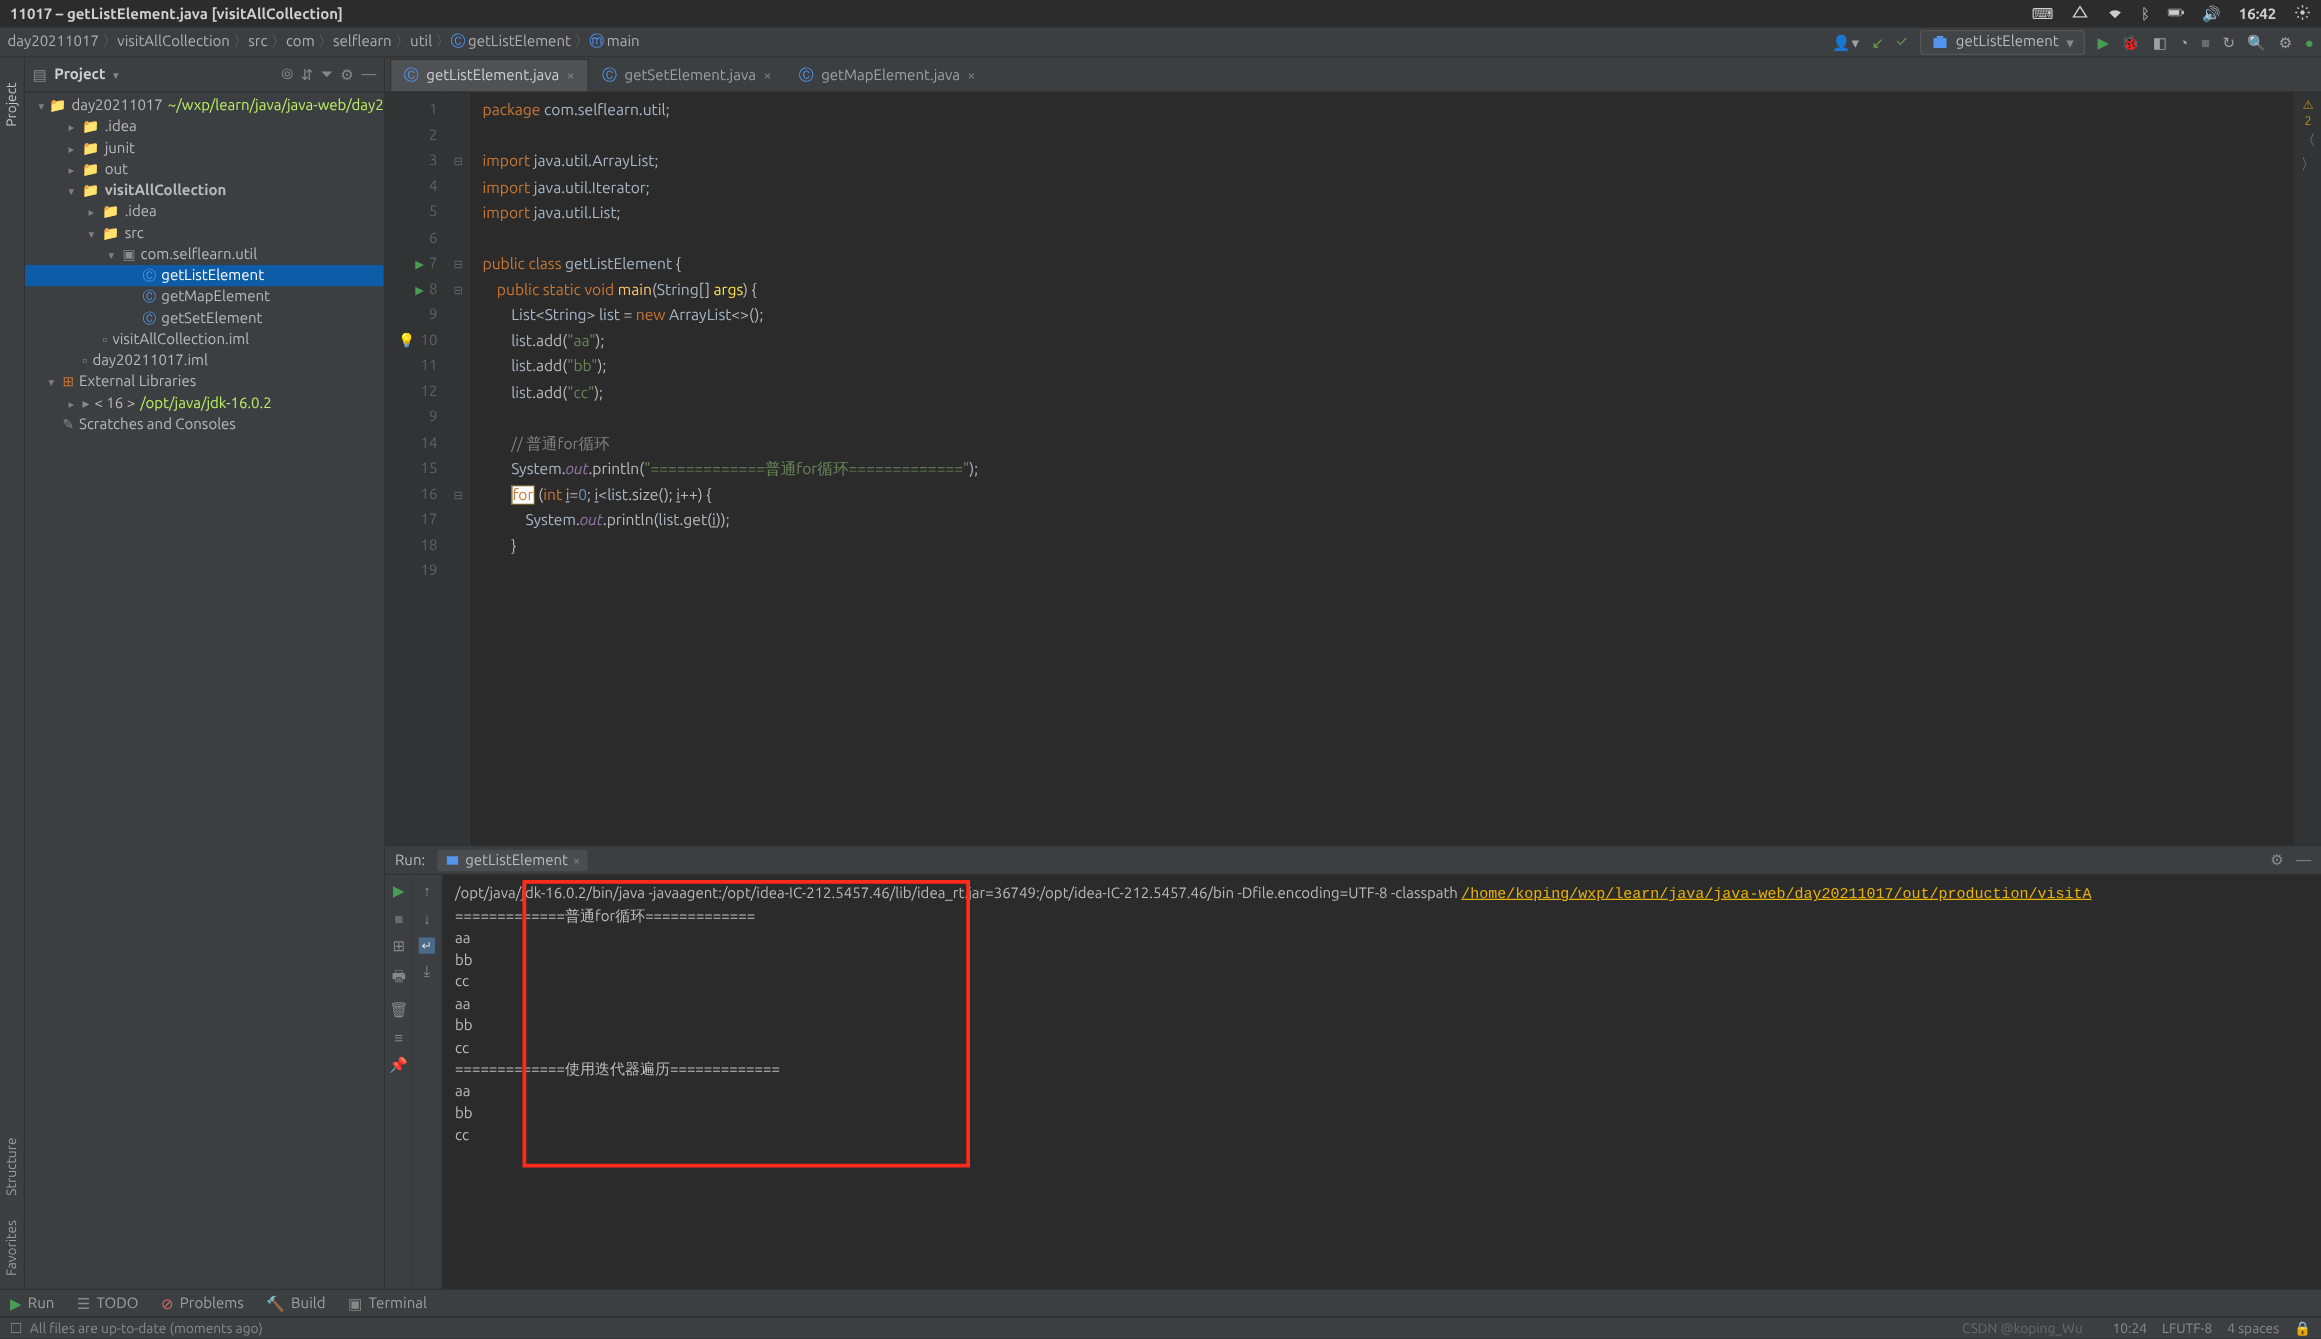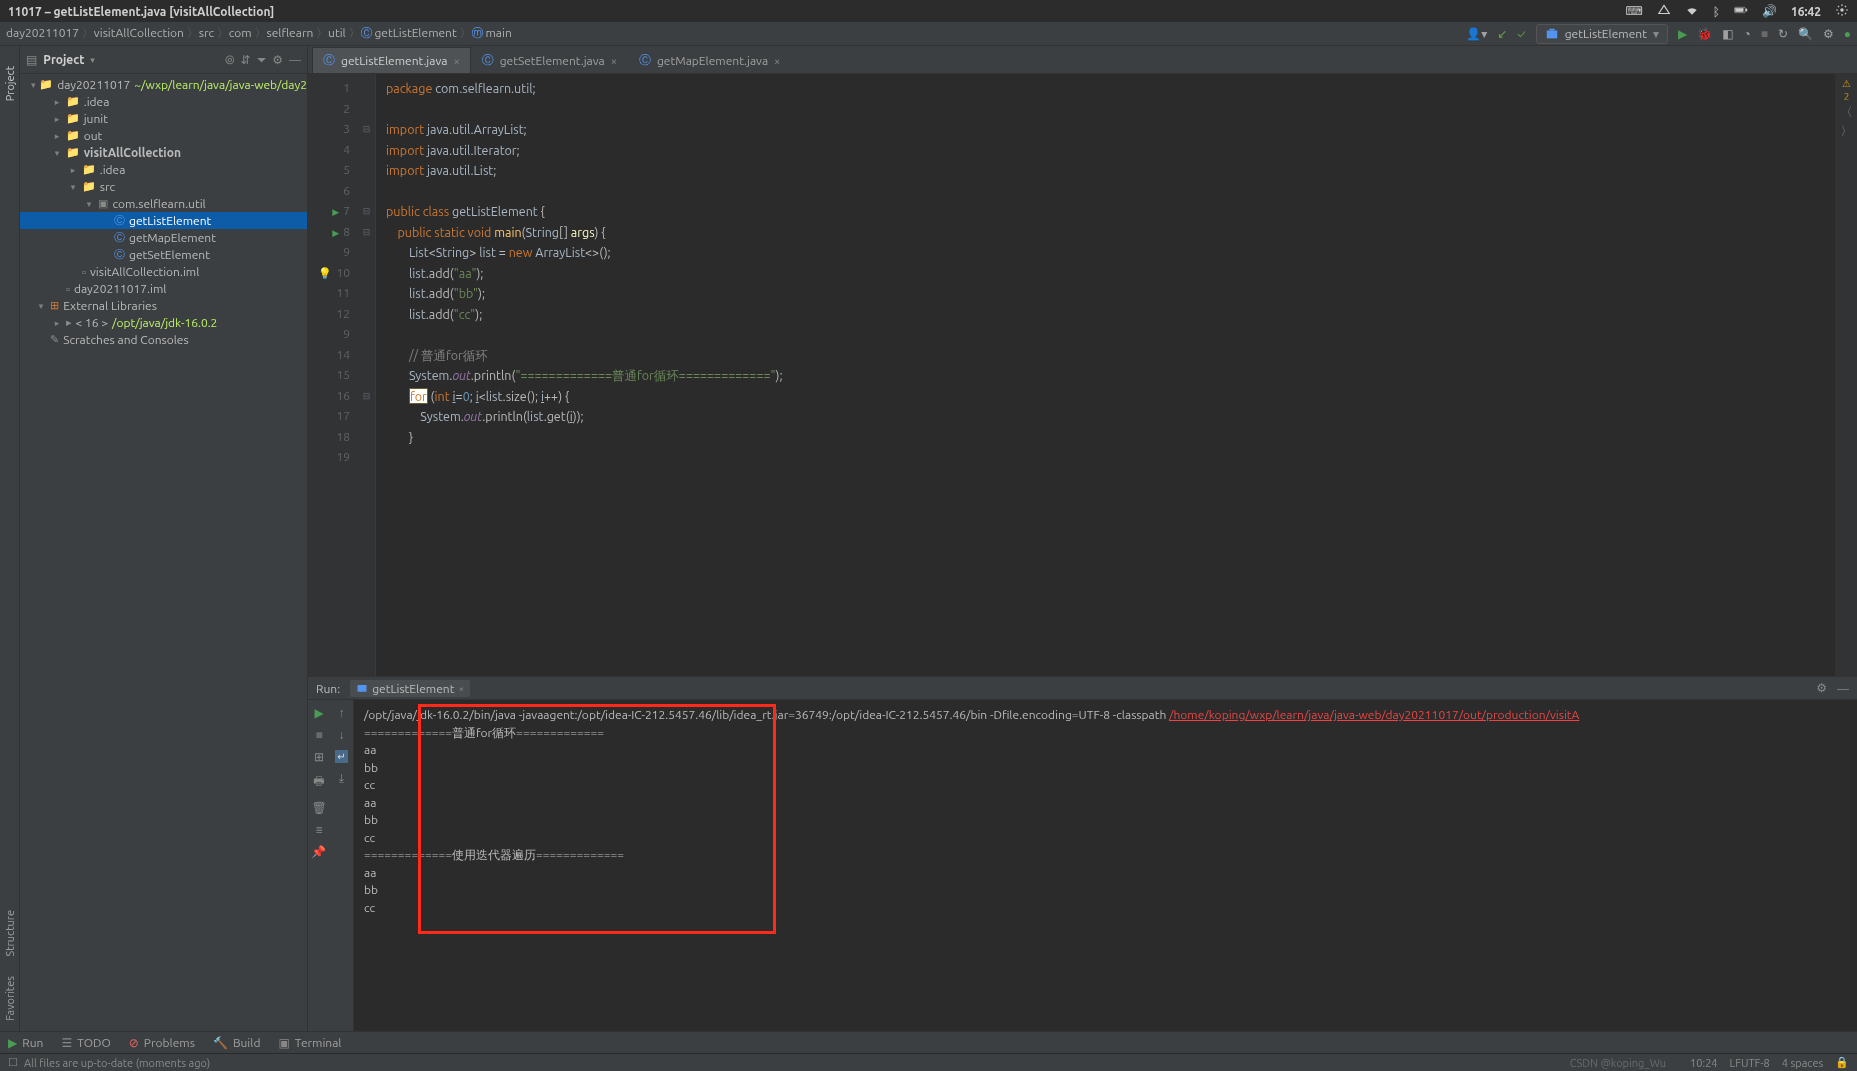--- a/index.html
+++ b/index.html
@@ -59,33 +59,33 @@
 .gutter-fold { width:18px; background:#313335; padding-top:4px; line-height:20.5px; color:#606366; font-size:9px; text-align:center; border-right:1px solid #3a3a3a; }
 .code { flex:1; padding:4px 0 4px 10px; font-size:12.5px; line-height:20.5px; white-space:pre; }
 .code .kw { color:#cc7832; }
 .code .str { color:#6a8759; }
 .code .fn { color:#ffc66d; }
 .code .num { color:#6897bb; }
 .code .com { color:#808080; }
 .code .fld { color:#9876aa; font-style:italic; }
 .code .ident { color:#a9b7c6; }
 .code .for-hl { background:#ffffff; border:1px solid #6b5b2a; }
-.code .par { color:#fef9c3; }
+.code .par { color:#fde047; }
 .editor-right { width:22px; background:#313335; border-left:1px solid #323232; display:flex; flex-direction:column; align-items:center; padding-top:4px; gap:2px; }
 .editor-right .warn { color:#be9117; font-size:10px; }
 
 
 .runpanel { height:355px; border-top:1px solid #323232; background:#2b2b2b; display:flex; flex-direction:column; }
 .run-header { height:23px; background:#3c3f41; border-bottom:1px solid #323232; display:flex; align-items:center; padding:0 8px; gap:10px; font-size:12px; }
 .run-header .spacer { flex:1; }
 .run-body { flex:1; display:flex; }
 .run-tools { width:22px; background:#3c3f41; display:flex; flex-direction:column; align-items:center; padding-top:6px; gap:8px; }
 .run-tools2 { width:24px; background:#3c3f41; border-right:1px solid #323232; display:flex; flex-direction:column; align-items:center; padding-top:6px; gap:8px; }
 .run-out { flex:1; padding:6px 10px; font-size:12px; line-height:17.5px; overflow:auto; position:relative; }
-.run-out .link { color:#ef4444; text-decoration:underline; }
+.run-out .link { color:#eab308; text-decoration:underline;font-family:Liberation Mono, monospace; }
 .redbox { position:absolute; top:4px; left:64px; width:358px; height:230px; border:3px solid #ff2a1a; pointer-events:none; }
 
 
 .bottombar { height:22px; background:#3c3f41; border-top:1px solid #323232; display:flex; align-items:center; padding:0 8px; gap:18px; font-size:12px; }
 .bottombar .item { display:flex; align-items:center; gap:5px; cursor:pointer; color:#a0a0a0; }
 .statusbar { height:18px; background:#3c3f41; border-top:1px solid #2a2a2a; display:flex; align-items:center; padding:0 8px; font-size:11px; color:#8a8a8a; }
 .statusbar .spacer { flex:1; }
 .statusbar .watermark { color:#6a6a6a; margin-right:24px; }
 
 .abs-editor-container { display:flex; flex-direction:column; flex:1; }

